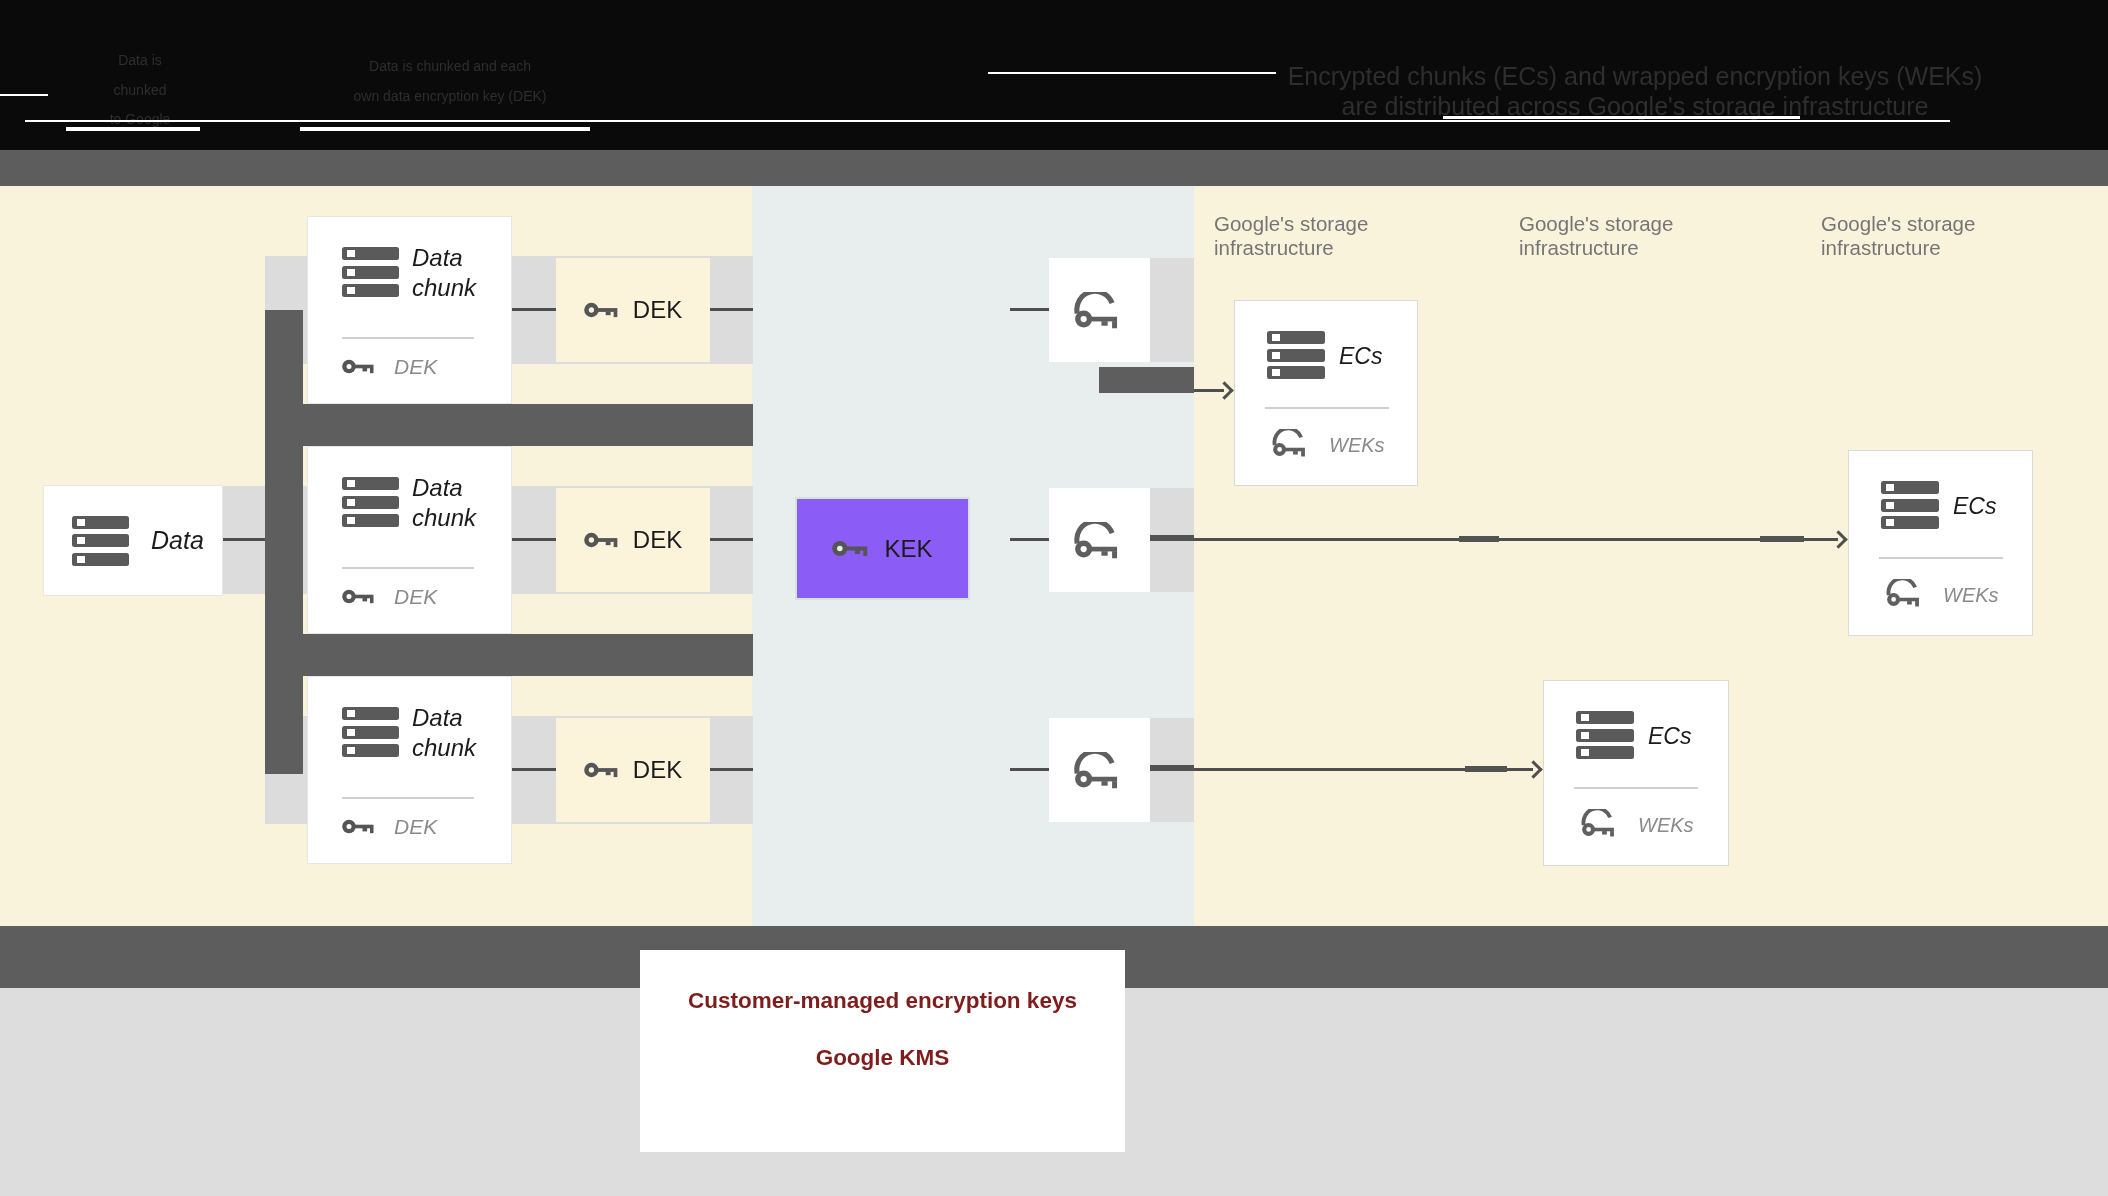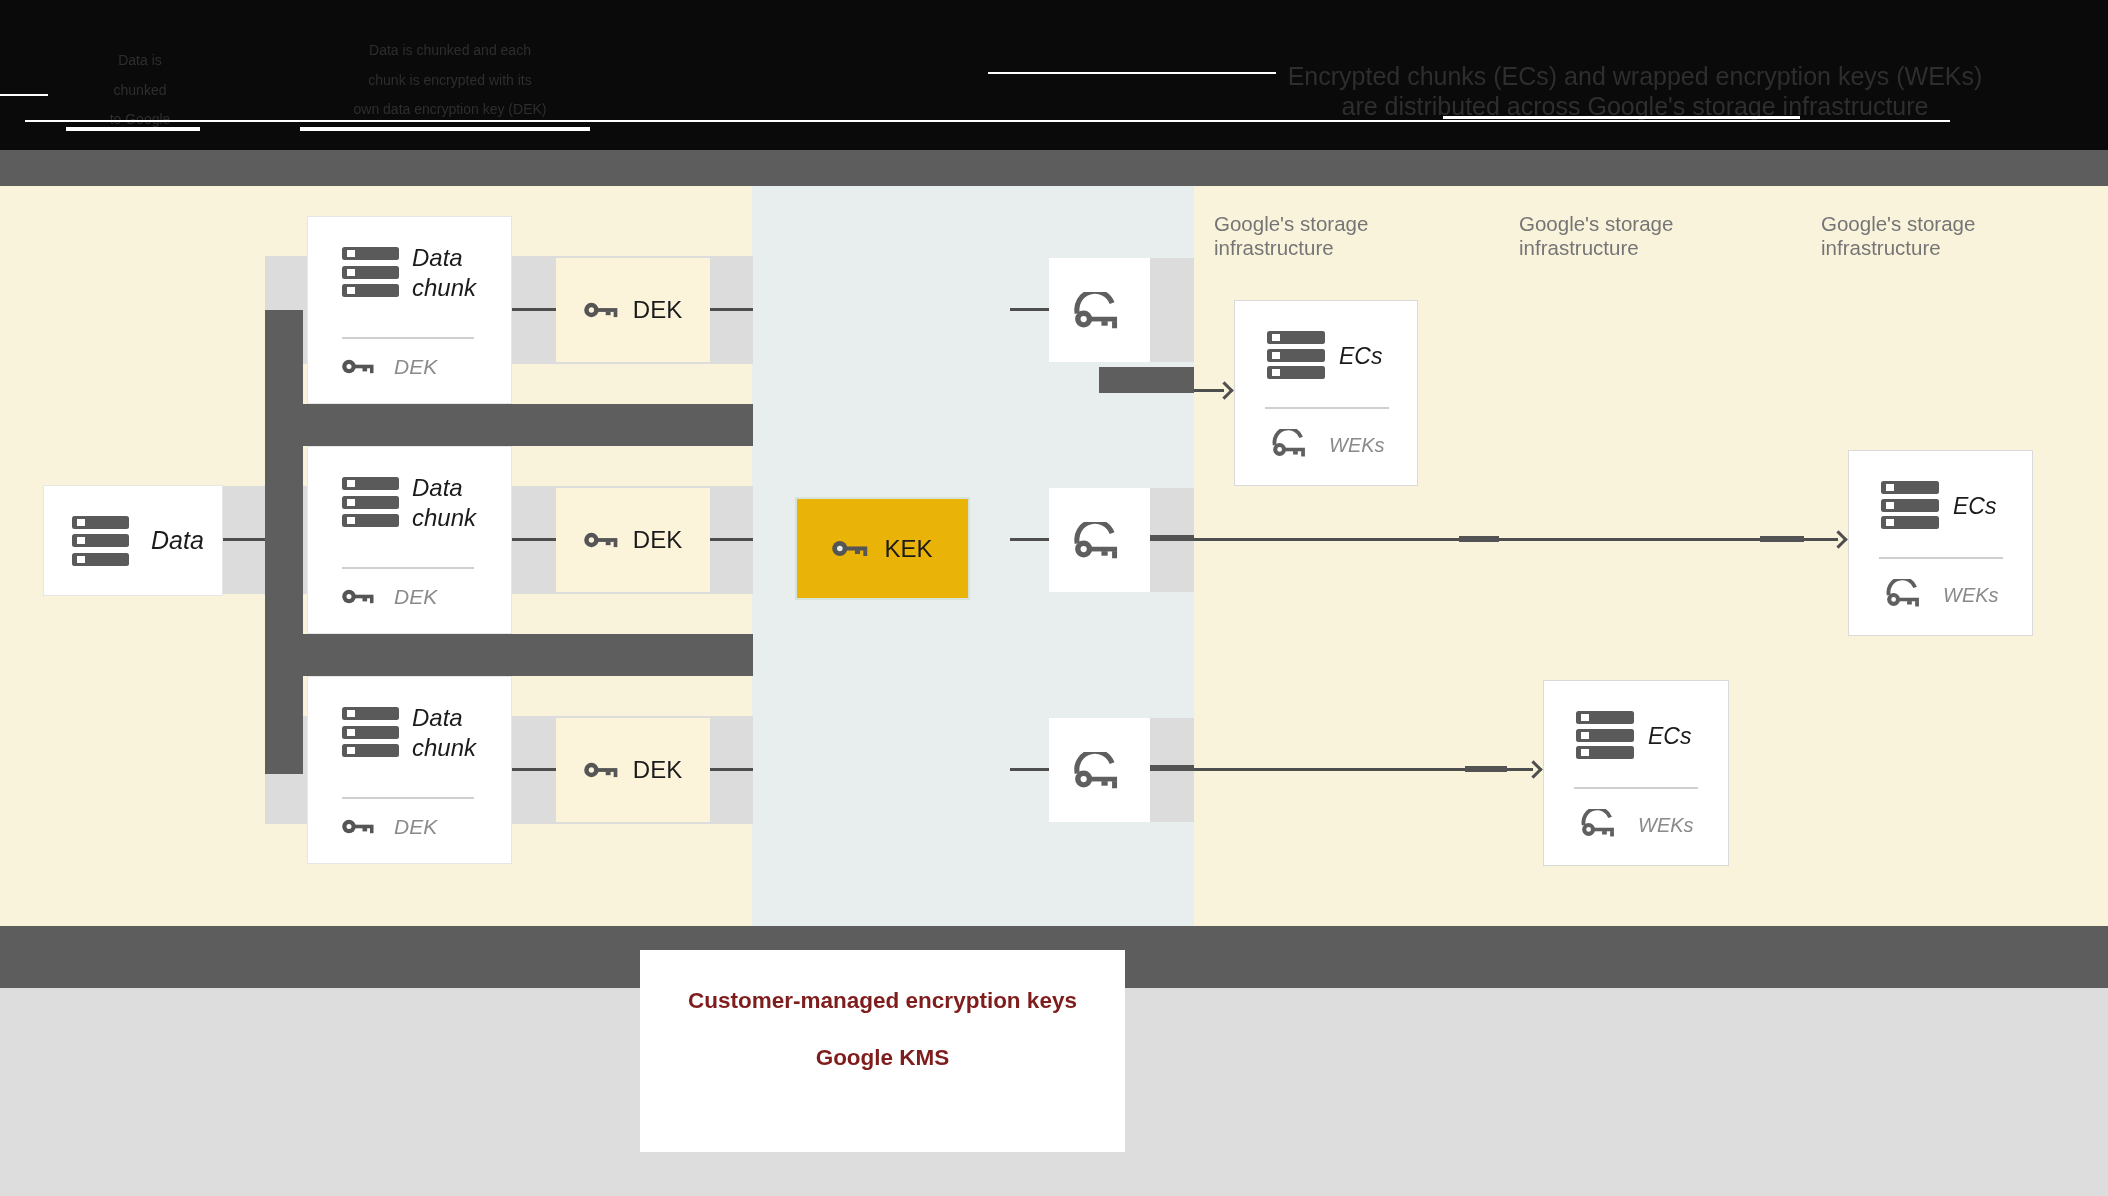--- a/index.html
+++ b/index.html
@@ -16,21 +16,21 @@
   .footer-bg { left:0; top:988px; width:2108px; height:208px; background:#dddddd; }
 
   
   .hdr-col { color:#2e2e2e; font-size:14px; line-height:29.5px; text-align:center; }
   .hdr-col.c3 { font-size:25px; line-height:30px; }
   .hdr-line-art { background:#ffffff; }
 
   
   .white-box { background:#ffffff; border:1.5px solid #e6e6e6;font-style:italic; }
   .dek-box { background:#fbf3da; display:flex; align-items:center; justify-content:center; gap:13px; }
-  .kek-box { background:#eab308; border:2px solid #d7e2d9; display:flex; align-items:center; justify-content:center; gap:14px; }
+  .kek-box { background:#8b5cf6; border:2px solid #d7e2d9; display:flex; align-items:center; justify-content:center; gap:14px; }
   .key-white-box { background:#ffffff; display:flex; align-items:center; justify-content:center; }
   .caption-box { background:#ffffff; text-align:center; padding-top:36px;
     font-size:22.5px; line-height:29px; color:#7f1d1d; }
   .bold { font-weight:bold; }
 
   .box-label { font-size:24px; color:#1b1b1b; }
   .gray-label { font-size:21px; color:#8a8a8a; }
   .storage-label { font-size:20.5px; line-height:24px; color:#757575; }
 
   
@@ -61,23 +61,22 @@
   <div class="abs diagram-bg"></div>
   <div class="abs kms-zone"></div>
   <div class="abs band" style="left:0;top:926px;width:2108px;height:62px;"></div>
   <div class="abs footer-bg"></div>
 
   <div class="abs hdr-col" style="left:40px;top:46px;width:200px;">
     <div>Data is</div>
     <div>chunked</div>
     <div>to Google</div>
   </div>
-  <div class="abs hdr-col" style="left:230px;top:36px;width:440px;">
+  <div class="abs hdr-col" style="left:230px;top:52px;width:440px;">
     <div>Data is chunked and each</div>
-    <div>chunk is encrypted with its</div>
     <div>own data encryption key (DEK)</div>
   </div>
   <div class="abs hdr-col c3" style="left:1260px;top:61px;width:750px;">
     <div>Encrypted chunks (ECs) and wrapped encryption keys (WEKs)</div>
     <div>are distributed across Google's storage infrastructure</div>
   </div>
 
   <div class="abs hdr-line-art" style="left:25px;top:120px;width:1925px;height:2px;"></div>
   <div class="abs hdr-line-art" style="left:66px;top:127px;width:134px;height:4px;"></div>
   <div class="abs hdr-line-art" style="left:300px;top:127px;width:290px;height:4px;"></div>

